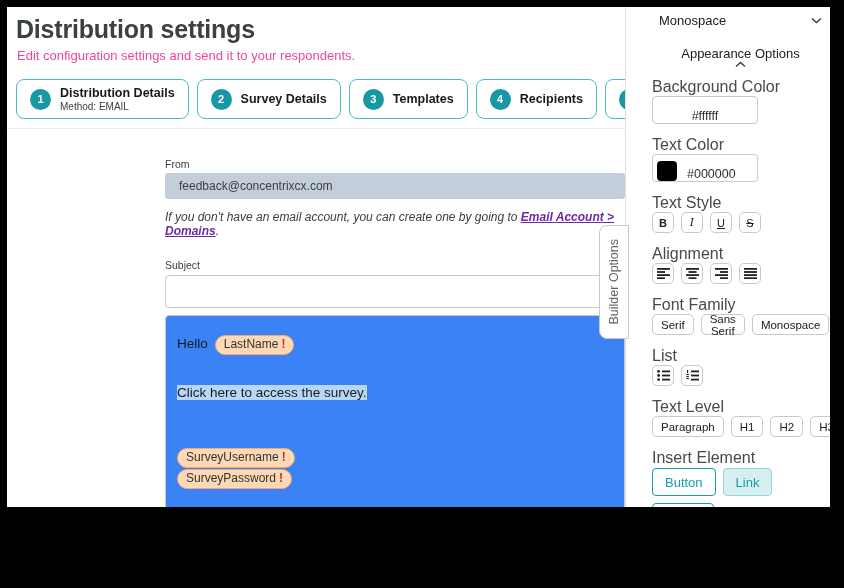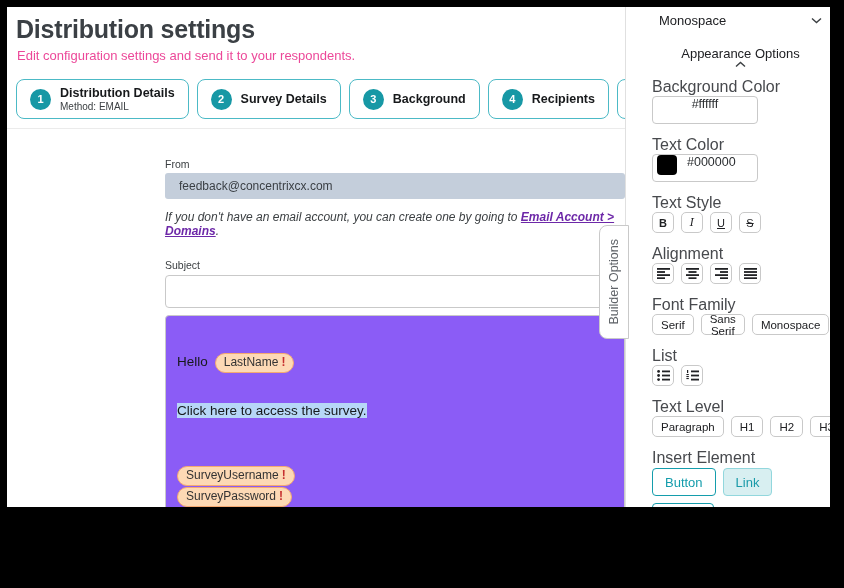--- a/index.html
+++ b/index.html
@@ -25,22 +25,22 @@
 
   .form { position:absolute; left:158px; top:151px; width:460px; }
   .field-label { font-size:10.5px; color:#3c4043; display:block; }
   .from-input { margin-top:3px; height:26px; line-height:26px; background:#c4cedb; border-radius:3px;
                 font-size:12px; color:#3a3f44; padding-left:14px; cursor:default; }
   .helper { margin-top:11px; font-size:12px; font-style:italic; color:#3c4043; }
   .helper a { color:#6d28a8; font-weight:bold; text-decoration:underline; cursor:pointer; }
   .subject-label { margin-top:21px; }
   .subject-input { margin-top:4px; width:100%; height:33px; border:1px solid #c9c9c9; border-radius:4px;
                    font-size:13px; padding:0 10px; outline:none; font-family:"Liberation Sans", sans-serif; }
-  .body-box { margin-top:7px; height:198px; border:1px solid #c9c9c9; border-radius:4px; background:#8b5cf6;
-              padding:36px 11px; cursor:text; }
+  .body-box { margin-top:7px; height:198px; border:1px solid #c9c9c9; border-radius:4px; background:#3b82f6;
+              padding:18px 11px; cursor:text; }
   .line { font-size:13.5px; color:#17191b; line-height:20px; }
   .chip { display:inline-block; background:#fdd9b5; border:1px solid #f5a971; border-radius:10px;
           padding:1px 8px 2px 8px; font-size:12px; color:#333; line-height:15px; cursor:pointer; }
   .chip .mark { color:#c62f2f; font-weight:bold; margin-left:3px; }
   .greeting .chip { margin-left:7px; }
   .hl-line { margin-top:28px; }
   .highlight { background:#b7d7f7; }
   .chips-stack { margin-top:45px; display:flex; flex-direction:column; align-items:flex-start; gap:1px; }
 
   
@@ -52,21 +52,21 @@
   
   .sidebar { position:absolute; left:618px; top:0; width:205px; height:568px; background:#fff;
              border-left:1px solid #e0e0e0; padding:3px 8px 0 26px; overflow:hidden; }
   .section-row { height:20px; display:flex; align-items:center; justify-content:space-between;
                  padding-left:7px; font-size:13px; color:#202124; cursor:pointer; }
   .section-row + .section-row { margin-top:16px;flex-direction:column; }
   .chev { flex:0 0 auto; }
   .group { margin-top:15px; }
   .glabel { font-size:16px; color:#47494d; line-height:11px; margin-bottom:4px; }
   .color-input { width:106px; height:28px; border:1px solid #c9c9c9; border-radius:4px; display:flex;
-                 align-items:flex-start; cursor:pointer; background:#fff; }
+                 align-items:flex-end; cursor:pointer; background:#fff; }
   .color-input.centered { justify-content:center; }
   .cval { font-size:12.5px; color:#2b2e31; }
   .swatch { width:20px; height:20px; background:#000; border-radius:4px; margin-left:4px; margin-right:10px; flex:0 0 auto; }
   .btn-row { display:flex; gap:7px; }
   .tool-btn { width:22px; height:21px; border:1px solid #c9c9c9; border-radius:5px; background:#fff;
               display:flex; align-items:center; justify-content:center; font-size:11px; color:#202124; cursor:pointer;
               font-family:"Liberation Sans", sans-serif; }
   .tool-btn.wide { width:auto; padding:0 8px; font-size:11.5px; }
   .tb-bold { font-weight:bold; }
   .tb-italic { font-style:italic; font-family:"DejaVu Serif", serif; }
@@ -96,21 +96,21 @@
           <span class="step-label">Distribution Details</span>
           <span class="step-sub">Method: EMAIL</span>
         </span>
       </div>
       <div class="step">
         <span class="step-circle">2</span>
         <span class="step-label">Survey Details</span>
       </div>
       <div class="step">
         <span class="step-circle">3</span>
-        <span class="step-label">Background</span>
+        <span class="step-label">Templates</span>
       </div>
       <div class="step">
         <span class="step-circle">4</span>
         <span class="step-label">Recipients</span>
       </div>
       <div class="step">
         <span class="step-circle">5</span>
 
       </div>
     </div>

